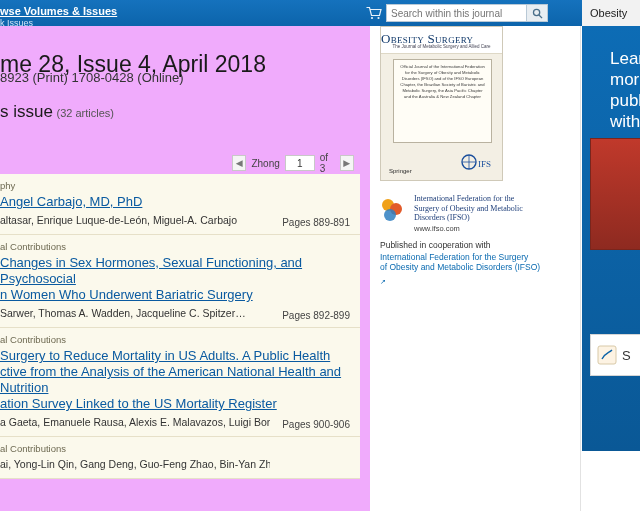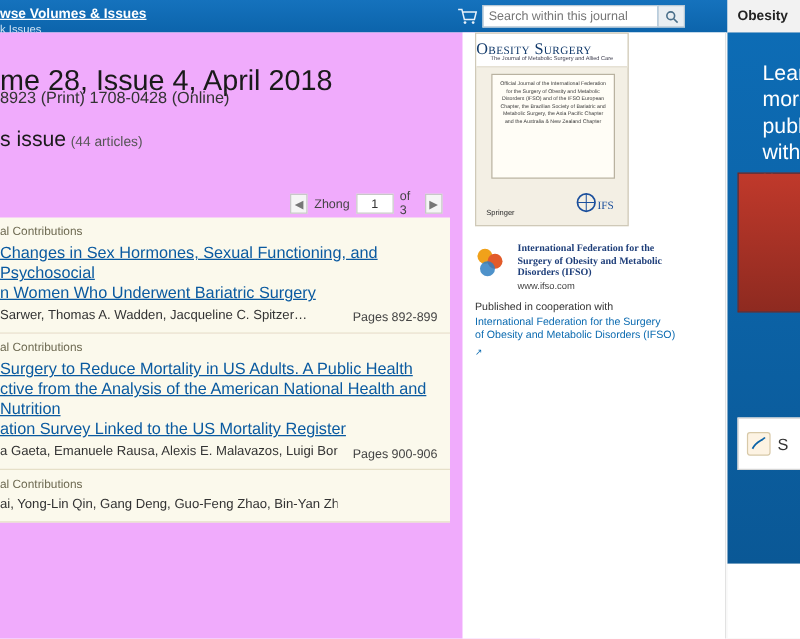--- a/index.html
+++ b/index.html
@@ -274,21 +274,21 @@
     left: 0; top: 2px;
     width: 26px; height: 28px;
   }
   .ifso .ifso-txt {
     position: absolute;
     left: 34px; top: 0;
     font-family: "Liberation Serif", serif;
     font-size: 8px;
     line-height: 9.5px;
     color: #1f3f7a;
-    font-weight: bold;
+    font-weight: normal;
   }
   .ifso .ifso-url {
     position: absolute;
     left: 34px; top: 30px;
     font-size: 7.5px;
     color: #444;
     font-weight: normal;
     font-family: "Liberation Sans", sans-serif;
   }
   .coop {
@@ -316,21 +316,20 @@
     height: 511px;
     background: #e9e9e9;
   }
   .promo-head {
     position: absolute;
     left: 0; top: 0;
     width: 58px;
     height: 26px;
     background: #f2f2f2;
     border-bottom: 1px solid #dcdcdc;
-    font-weight: bold;
   }
   .promo-head-txt {
     position: absolute;
     left: 8px; top: 7px;
     font-size: 11px;
     color: #222;
     white-space: nowrap;
   }
   .promo-blue {
     position: absolute;
@@ -412,33 +411,39 @@
     </button>
   </div>
 </div>
 
 <div class="content">
   <h1 class="journal-title">me 28, Issue 4, April 2018</h1>
   <div class="issn">8923 (Print) 1708-0428 (Online)</div>
 
   <div class="issue-head">
     <span class="t">s issue</span>
-    <span class="c">(44 articles)</span>
+    <span class="c">(32 articles)</span>
   </div>
 
   <div class="pager">
     <div class="pg-btn">◀</div>
     <span class="pg-label">Zhong</span>
     <input class="pg-input" type="text" value="1" style="">
     <span class="pg-of">of 3</span>
     <div class="pg-btn">▶</div>
   </div>
 
   <div class="list">
 
+    <div class="item alt">
+      <div class="kind">phy</div>
+      <a class="title" href="#">Angel Carbajo, MD, PhD</a>
+      <div class="authors">altasar, Enrique Luque-de-León, Miguel-A. Carbajo</div>
+      <div class="pages">Pages 889-891</div>
+    </div>
 
     <div class="item alt">
       <div class="kind">al Contributions</div>
       <a class="title" href="#" style="white-space:pre-line">Changes in Sex Hormones, Sexual Functioning, and Psychosocial
 n Women Who Underwent Bariatric Surgery</a>
       <div class="authors">Sarwer, Thomas A. Wadden, Jacqueline C. Spitzer…</div>
       <div class="pages">Pages 892-899</div>
     </div>
 
     <div class="item alt">

